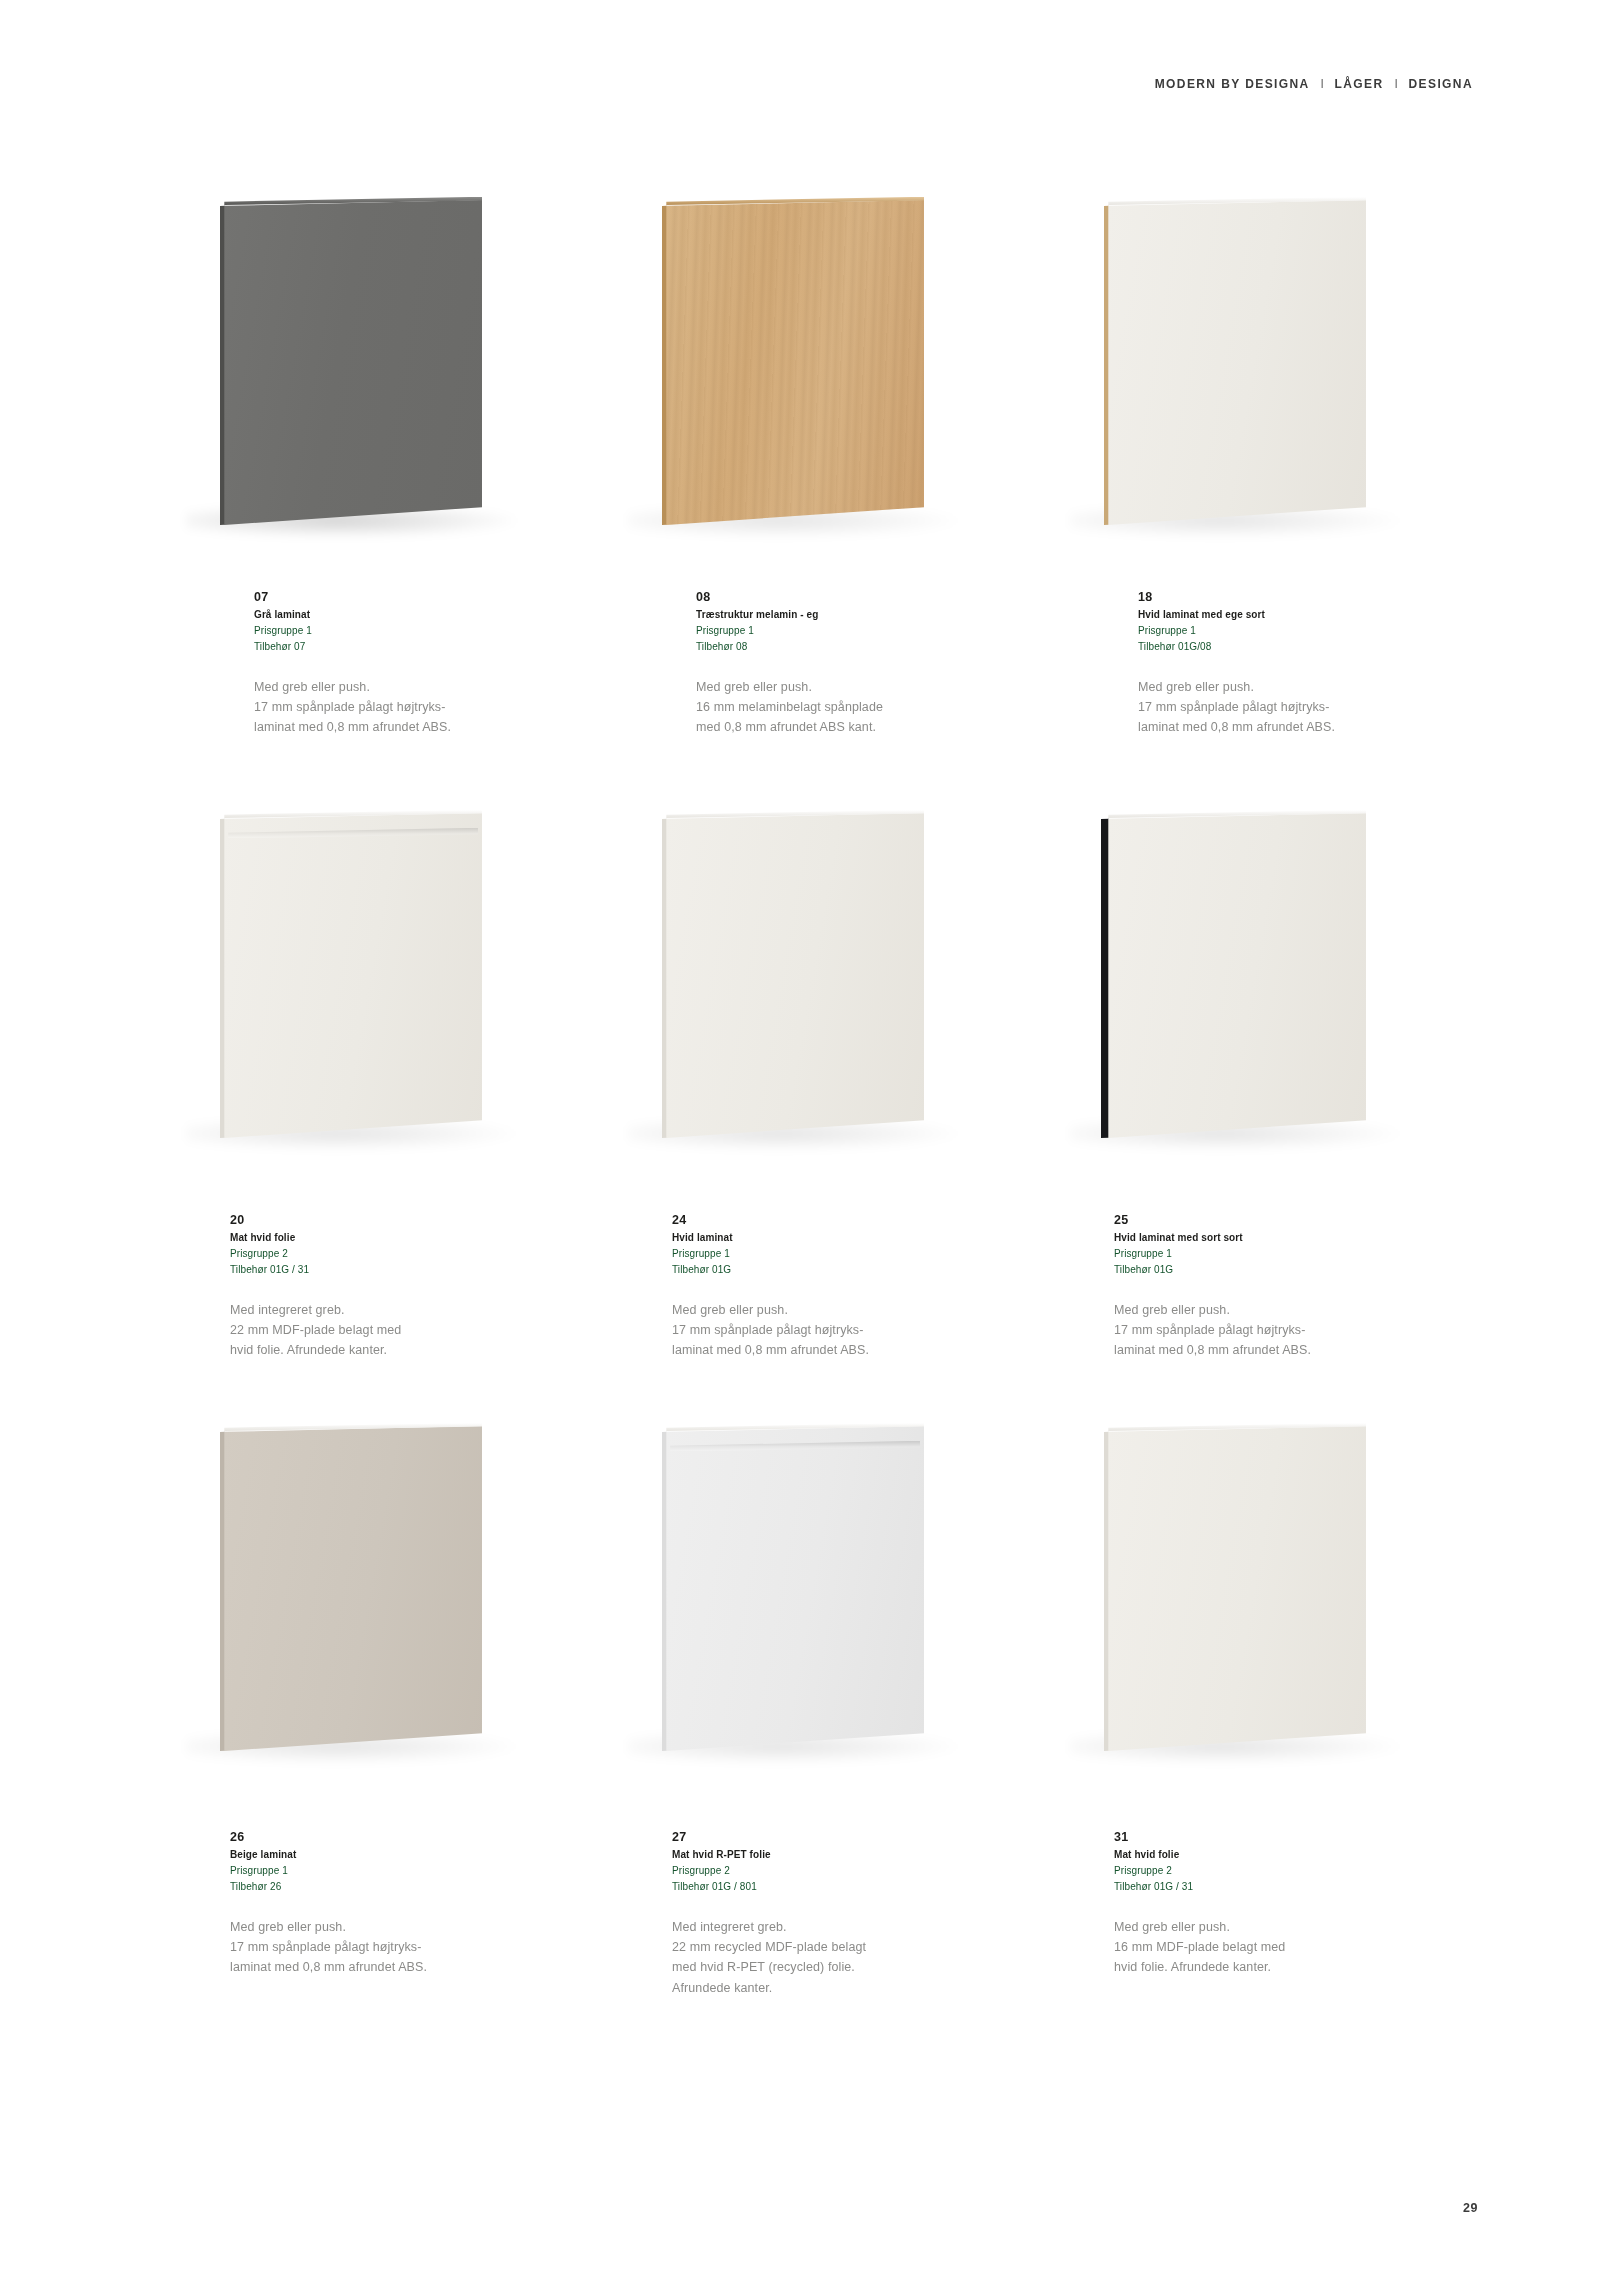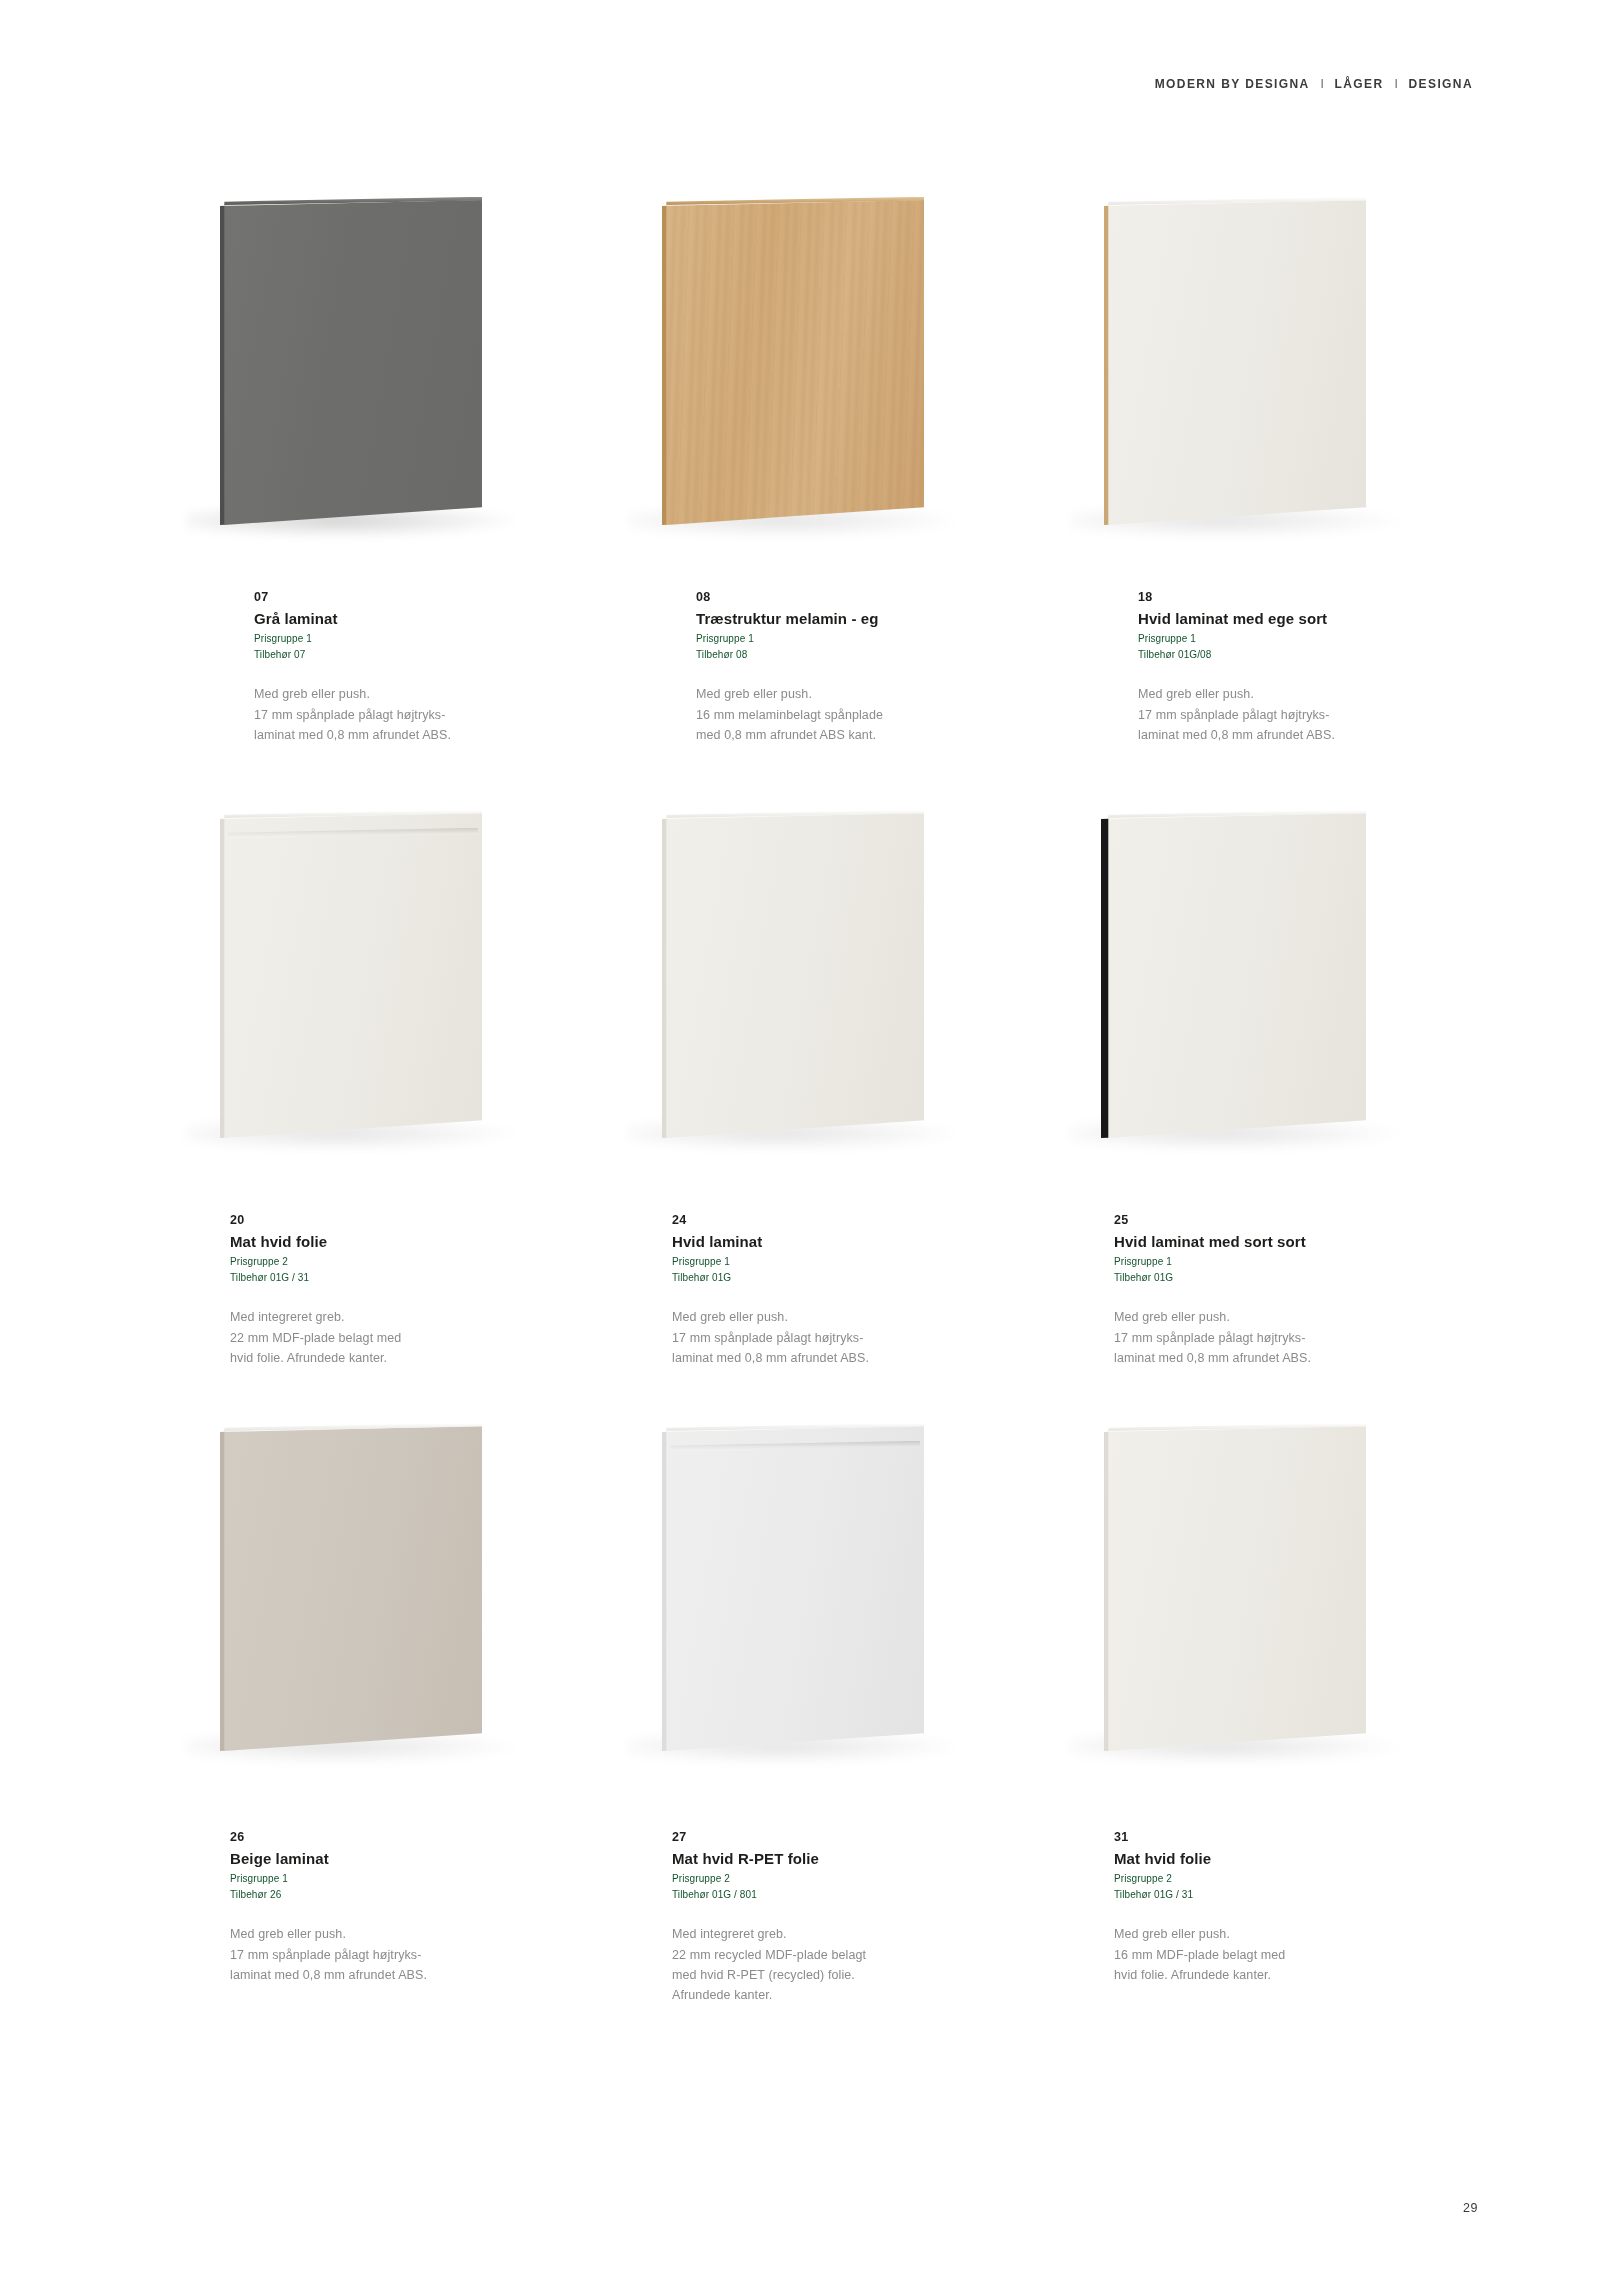--- a/index.html
+++ b/index.html
@@ -168,21 +168,21 @@
     width: 333px;
   }
   .cap-code {
     font-size: 12.5px;
     font-weight: bold;
     letter-spacing: 0.3px;
     color: #1d1d1b;
     line-height: 1.55;
   }
   .cap-title {
-    font-size: 15px;
+    font-size: 10px;
     font-weight: bold;
     letter-spacing: 0.1px;
     color: #1d1d1b;
     line-height: 1.55;
   }
   .cap-meta {
     font-size: 10px;
     color: #14532d;
     letter-spacing: 0.1px;
     line-height: 1.6;
@@ -202,21 +202,21 @@
 
   .row-2 .door-stage { padding-top: 10px; }
   .row-3 .door-stage { padding-top: 13.3px; }
 
   
   .folio {
     position: absolute;
     right: 122px;
     bottom: 80px;
     font-size: 12.5px;
-    font-weight: normal;
+    font-weight: bold;
     color: #3b3b3b;
     letter-spacing: 0.5px;
   }
 </style>
 </head>
 <body>
 
 <div class="page">
 
   <div class="page-header">

